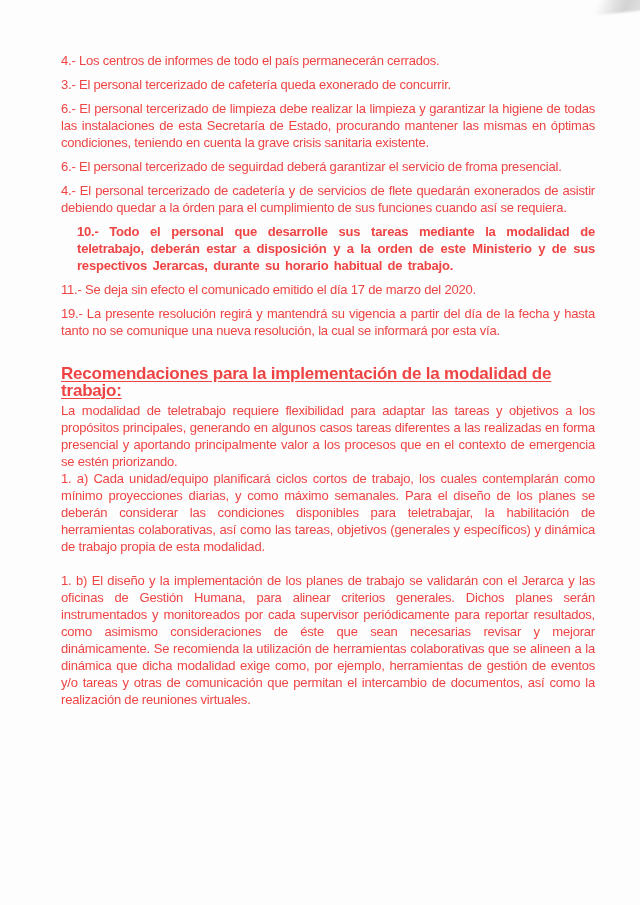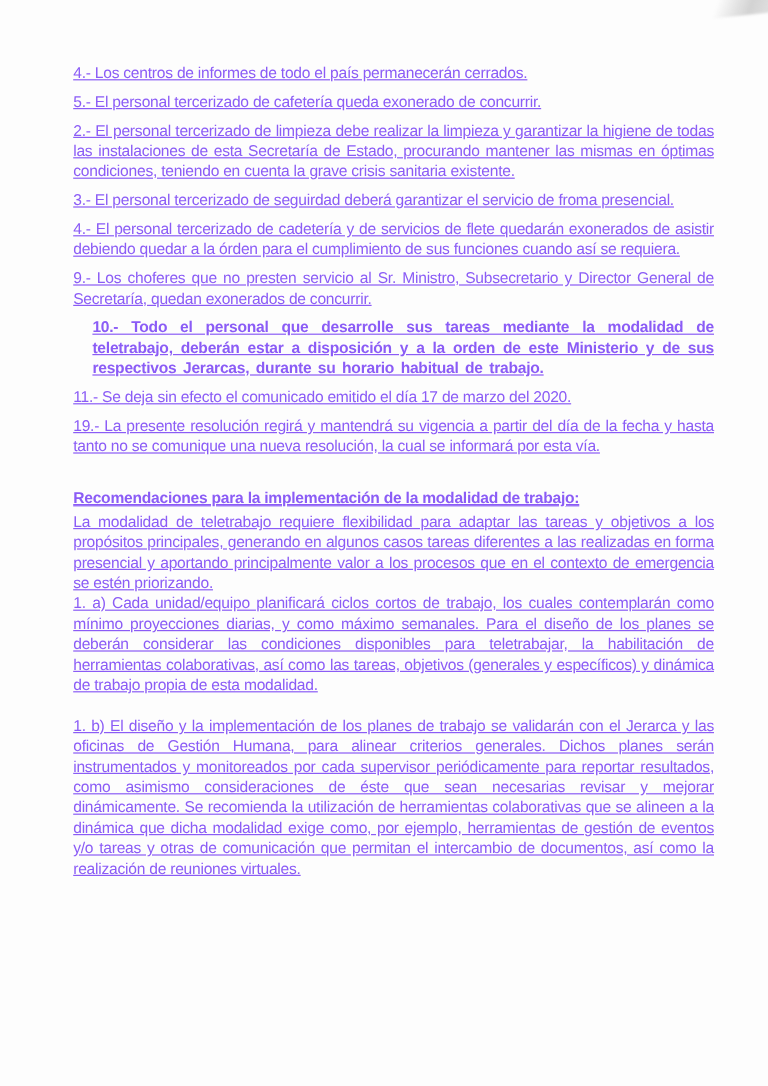--- a/index.html
+++ b/index.html
@@ -28,41 +28,40 @@
     height: 22px;
     background: linear-gradient(115deg, rgba(120,120,120,0) 40%, rgba(130,130,130,0.35) 70%, rgba(110,110,110,0.15) 100%);
     transform: rotate(-6deg);
     filter: blur(1px);
   }
   .content {
     position: absolute;
     left: 61px;
     top: 52px;
     width: 534px;
-    color: #8b5cf6;
+    color: #ef4444;
     font-size: 13px;
     line-height: 17px;
     letter-spacing: -0.2px;
-    text-decoration: underline;
   }
   p.item {
     margin: 0 0 7px 0;
     text-align: justify;
   }
   p.item.bold {
     font-weight: 700;
     word-spacing: 2px;
     margin-left: 16px;
   }
   .recommendations {
     margin-top: 26px;
   }
   .section-heading {
     margin: 13px 0 3px 0;
-    font-size: 13px;
+    font-size: 17px;
     font-weight: 700;
     text-decoration: underline;
     text-underline-offset: 2px;
   }
   .recommendations p.para {
     margin: 0;
     text-align: justify;
   }
   .recommendations p.para.point-b {
     margin-top: 17px;
@@ -70,25 +69,24 @@
 </style>
 </head>
 <body>
 
 <div class="page">
   <div class="scan-artifact"></div>
 
   <div class="content">
 
     <p class="item">4.- Los centros de informes de todo el país permanecerán cerrados.</p>
-    <p class="item">5.- El personal tercerizado de cafetería queda exonerado de concurrir.</p>
-    <p class="item">2.- El personal tercerizado de limpieza debe realizar la limpieza y garantizar la higiene de todas las instalaciones de esta Secretaría de Estado, procurando mantener las mismas en óptimas condiciones, teniendo en cuenta la grave crisis sanitaria existente.</p>
-    <p class="item">3.- El personal tercerizado de seguirdad deberá garantizar el servicio de froma presencial.</p>
+    <p class="item">3.- El personal tercerizado de cafetería queda exonerado de concurrir.</p>
+    <p class="item">6.- El personal tercerizado de limpieza debe realizar la limpieza y garantizar la higiene de todas las instalaciones de esta Secretaría de Estado, procurando mantener las mismas en óptimas condiciones, teniendo en cuenta la grave crisis sanitaria existente.</p>
+    <p class="item">6.- El personal tercerizado de seguirdad deberá garantizar el servicio de froma presencial.</p>
     <p class="item">4.- El personal tercerizado de cadetería y de servicios de flete quedarán exonerados de asistir debiendo quedar a la órden para el cumplimiento de sus funciones cuando así se requiera.</p>
-    <p class="item">9.- Los choferes que no presten servicio al Sr. Ministro, Subsecretario y Director General de Secretaría, quedan exonerados de concurrir.</p>
     <p class="item bold">10.- Todo el personal que desarrolle sus tareas mediante la modalidad de teletrabajo, deberán estar a disposición y a la orden de este Ministerio y de sus respectivos Jerarcas, durante su horario habitual de trabajo.</p>
     <p class="item">11.- Se deja sin efecto el comunicado emitido el día 17 de marzo del 2020.</p>
     <p class="item">19.- La presente resolución regirá y mantendrá su vigencia a partir del día de la fecha y hasta tanto no se comunique una nueva resolución, la cual se informará por esta vía.</p>
 
     <div class="recommendations">
       <h2 class="section-heading">Recomendaciones para la implementación de la modalidad de trabajo:</h2>
       <p class="para">La modalidad de teletrabajo requiere flexibilidad para adaptar las tareas y objetivos a los propósitos principales, generando en algunos casos tareas diferentes a las realizadas en forma presencial y aportando principalmente valor a los procesos que en el contexto de emergencia se estén priorizando.</p>
       <p class="para">1. a) Cada unidad/equipo planificará ciclos cortos de trabajo, los cuales contemplarán como mínimo proyecciones diarias, y como máximo semanales. Para el diseño de los planes se deberán considerar las condiciones disponibles para teletrabajar, la habilitación de herramientas colaborativas, así como las tareas, objetivos (generales y específicos) y dinámica de trabajo propia de esta modalidad.</p>
       <p class="para point-b">1. b) El diseño y la implementación de los planes de trabajo se validarán con el Jerarca y las oficinas de Gestión Humana, para alinear criterios generales. Dichos planes serán instrumentados y monitoreados por cada supervisor periódicamente para reportar resultados, como asimismo consideraciones de éste que sean necesarias revisar y mejorar dinámicamente. Se recomienda la utilización de herramientas colaborativas que se alineen a la dinámica que dicha modalidad exige como, por ejemplo, herramientas de gestión de eventos y/o tareas y otras de comunicación que permitan el intercambio de documentos, así como la realización de reuniones virtuales.</p>
     </div>

